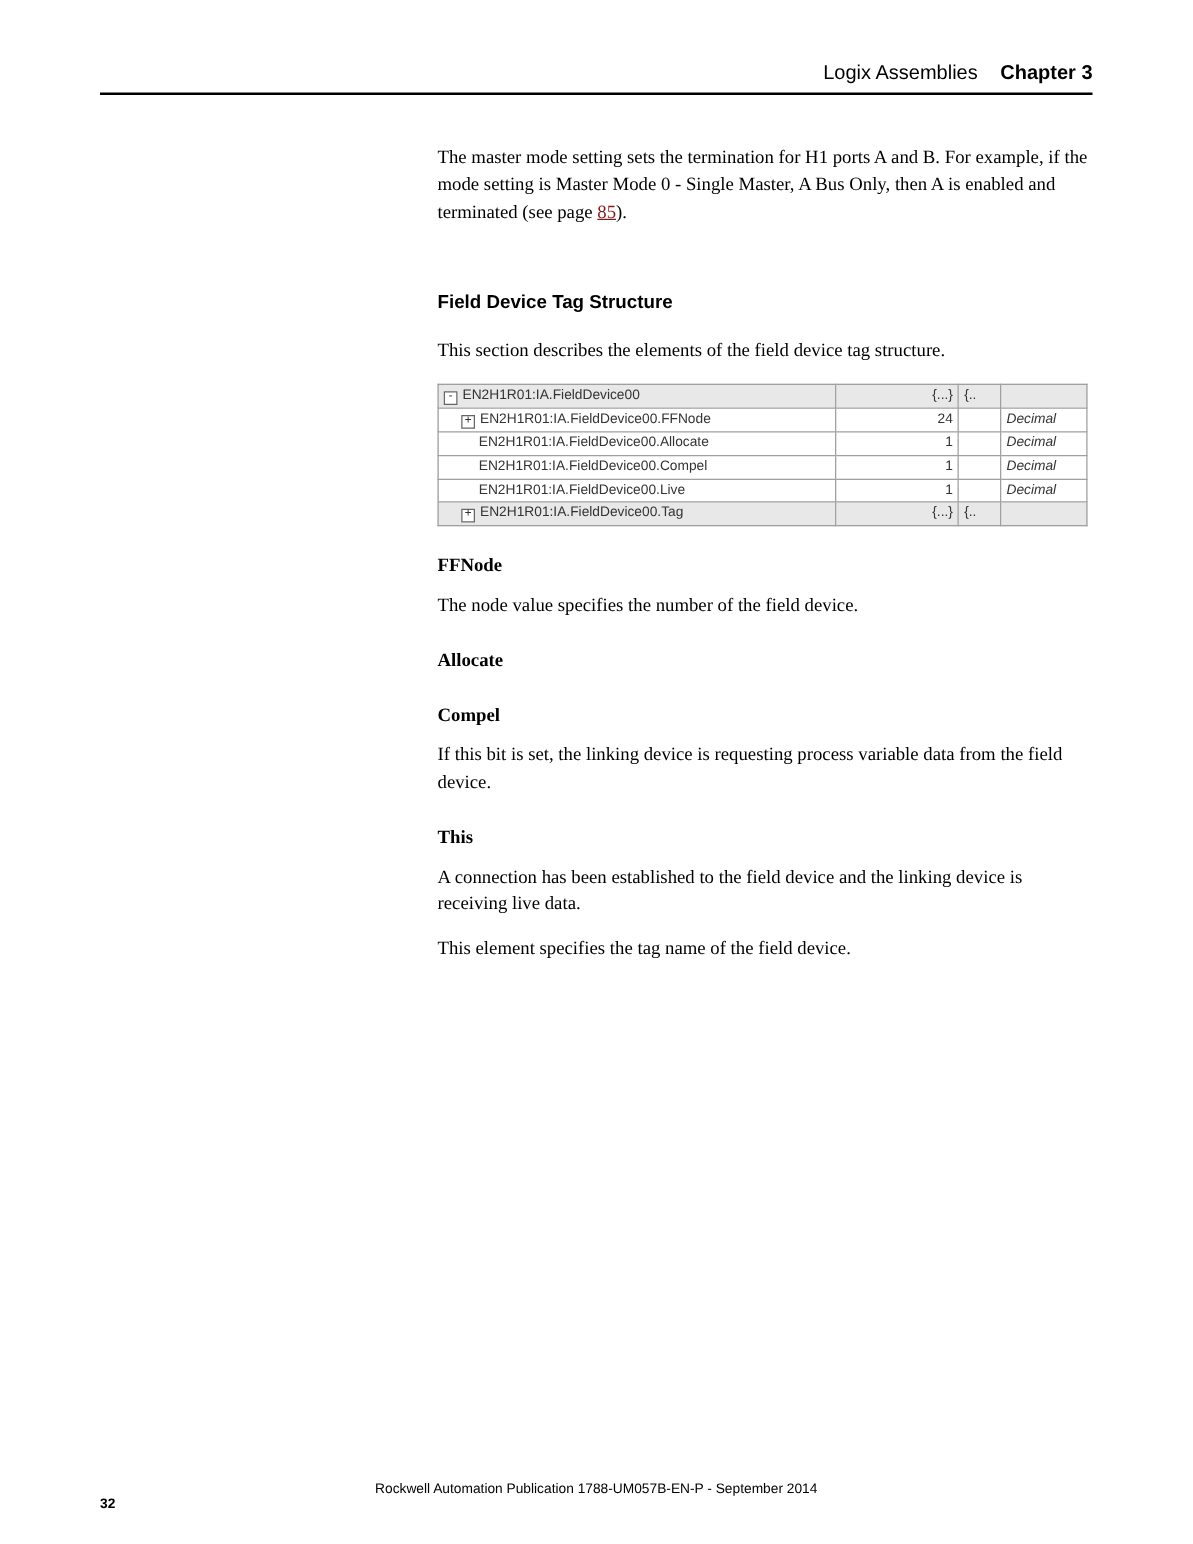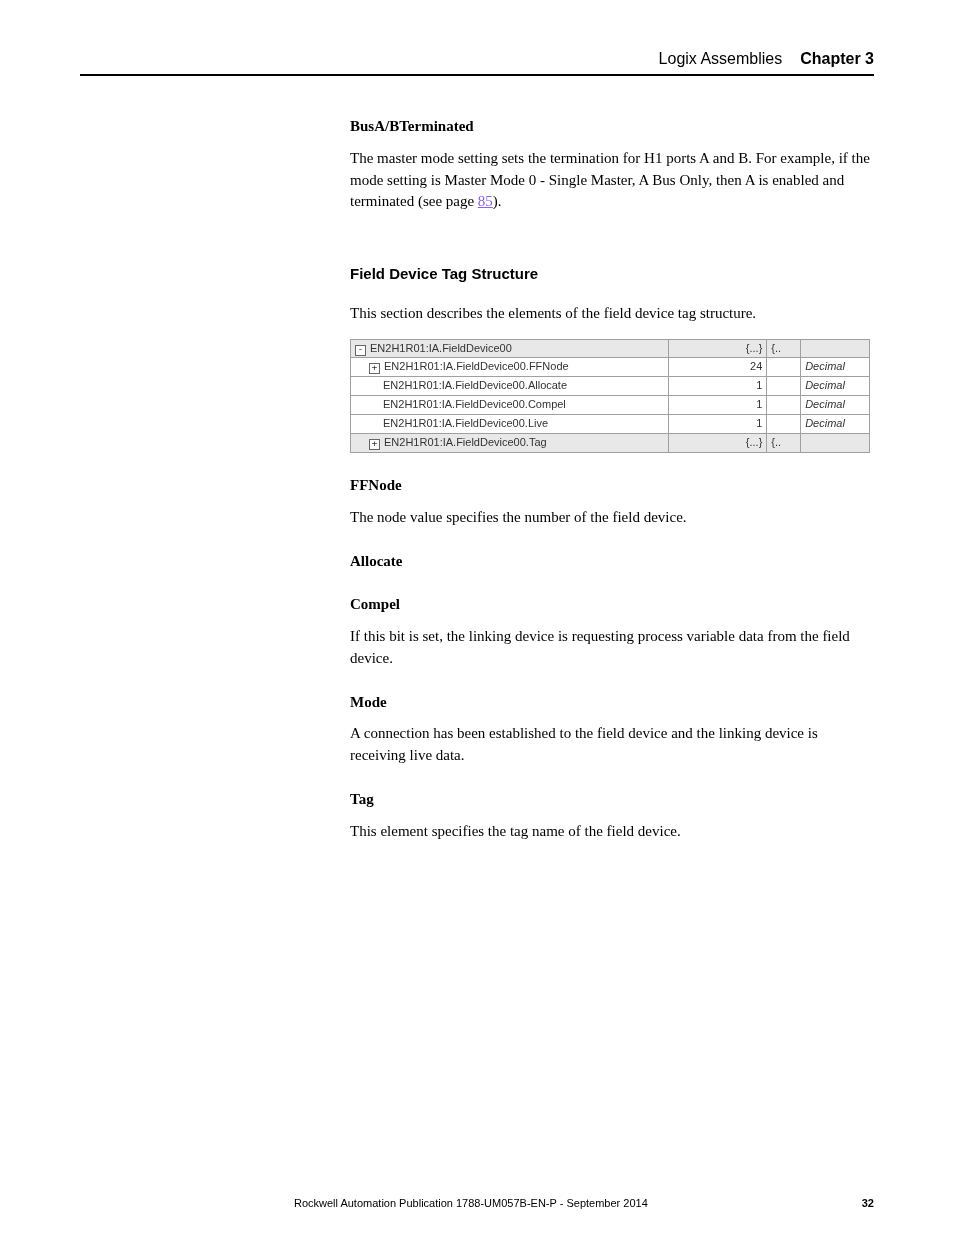--- a/index.html
+++ b/index.html
@@ -37,21 +37,21 @@
     margin-top: 40px;
     font-size: 15px;
     line-height: 1.45;
   }
   .subhead {
     font-weight: bold;
     margin-top: 22px;
     margin-bottom: 10px;
   }
   .para { margin: 0 0 14px 0; }
-  .link { color: #8b5cf6; text-decoration: underline; }
+  .link { color: #7f1d1d; text-decoration: underline; }
   h2.section {
     font-family: Arial, Helvetica, sans-serif;
     font-weight: bold;
     font-size: 15px;
     margin-top: 50px;
     margin-bottom: 18px;
   }
   
   .tagtable {
     border: 1px solid #808080;
@@ -91,38 +91,38 @@
   .indent1 { display:inline-block; width:14px; }
   .indent2 { display:inline-block; width:28px; }
   .footer {
     position: absolute;
     bottom: 26px;
     left: 80px;
     right: 80px;
     display: flex;
     font-family: Arial, Helvetica, sans-serif;
     font-size: 11px;
+    flex-direction: column;
   }
   .footer .pub { flex:1; text-align:center; }
   .footer .pg  { font-weight: bold; }
 </style>
 </head>
 <body>
 
 <div class="page">
 
   <div class="header">
     <span class="chapter-title">Logix Assemblies</span>
     <span class="chapter-label">Chapter 3</span>
   </div>
   <div class="header-line"></div>
 
   <div class="content">
 
-    <div class="subhead">BusA/BTerminated</div>
     <p class="para">
       <span>The master mode setting sets the termination for H1 ports A and B. For example, if the mode setting is Master Mode 0 - Single Master, A Bus Only, then A is enabled and terminated (see page </span><a href="#" class="link">85</a><span>).</span>
     </p>
 
     <h2 class="section">Field Device Tag Structure</h2>
     <p class="para">This section describes the elements of the field device tag structure.</p>
 
     <table class="tagtable">
       <tbody id="tagtable-body">
           <tr class="row-grey">
@@ -163,23 +163,22 @@
           </tr>
         </tbody>
     </table>
 
     <div id="defs-container">
         <div class="subhead">FFNode</div>
         <p class="para">The node value specifies the number of the field device.</p>
         <div class="subhead">Allocate</div>
         <div class="subhead">Compel</div>
         <p class="para">If this bit is set, the linking device is requesting process variable data from the field device.</p>
-        <div class="subhead">Mode</div>
+        <div class="subhead">This</div>
         <p class="para">A connection has been established to the field device and the linking device is receiving live data.</p>
-        <div class="subhead">Tag</div>
         <p class="para">This element specifies the tag name of the field device.</p>
       </div>
 
   </div>
 
   <div class="footer">
     <span></span>
     <span class="pub">Rockwell Automation Publication 1788-UM057B-EN-P - September 2014</span>
     <span class="pg">32</span>
   </div>

